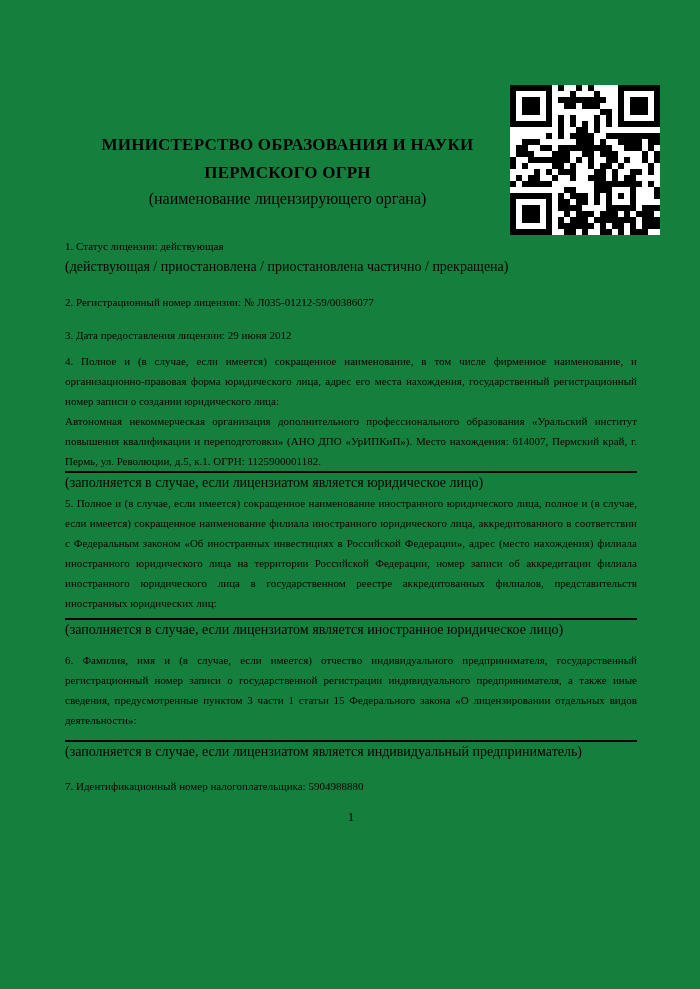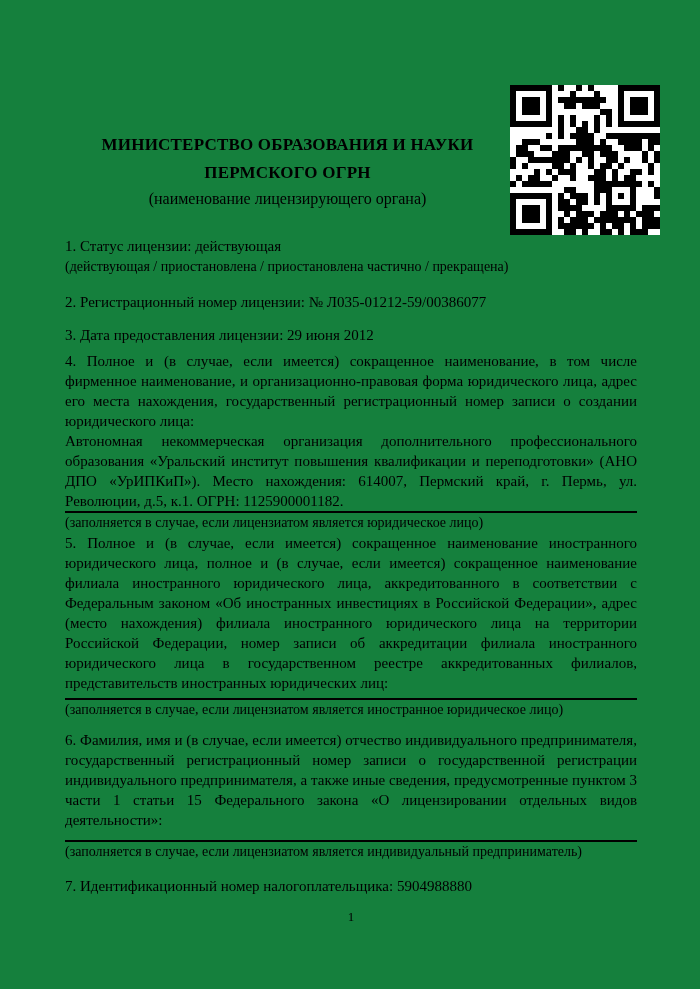--- a/index.html
+++ b/index.html
@@ -44,21 +44,21 @@
   }
   
   .title-block {
     margin-top: 89px;
     text-align: center;
     font-size: 13.5px;
     line-height: 20px;
   }
   
   .item {
-    font-size: 15px;
+    font-size: 11px;
     line-height: 20px;
   }
   .just { text-align: justify; }
   .item-1 { margin-top: 30px; }
   .small-caption {
     font-size: 14px;
     line-height: 15px;
     text-align: left;
   }
   .caption-1 { margin-top: 3px; }

